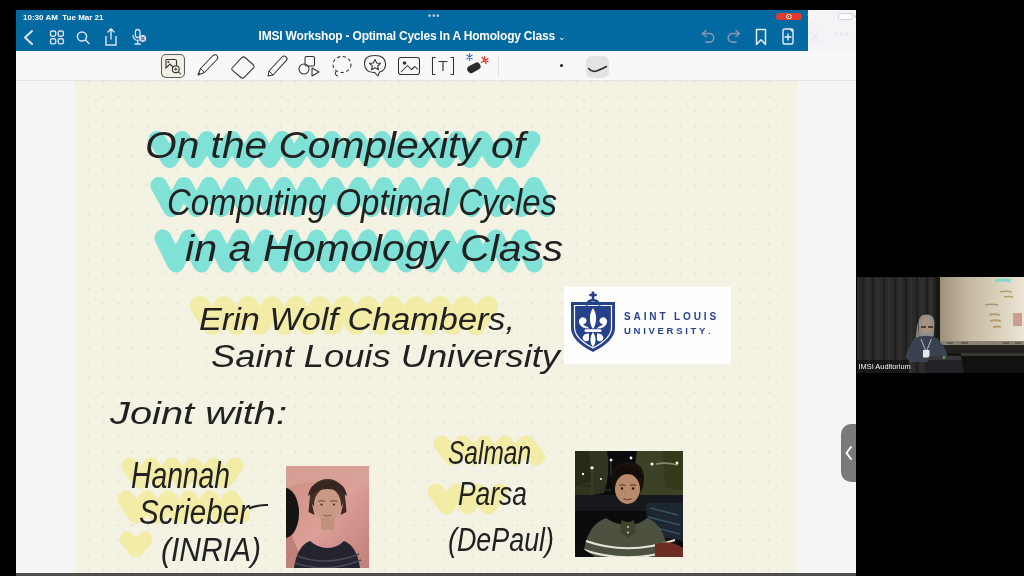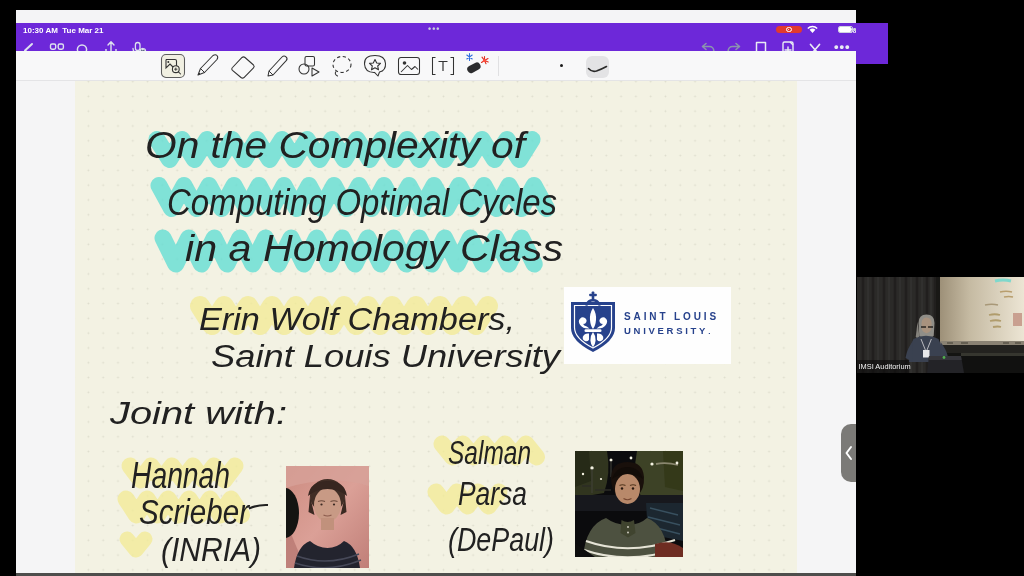--- a/index.html
+++ b/index.html
@@ -1,19 +1,19 @@
 <!DOCTYPE html>
 <html><head>
 <meta charset="utf-8">
 <style>
   html,body{margin:0;padding:0;background:#000;width:1024px;height:576px;overflow:hidden;}
   *{box-sizing:border-box;}
   body{font-family:"Liberation Sans", sans-serif;position:relative;}
   #screen{position:absolute;left:16px;top:10px;width:840px;height:563px;background:#f4f4f6;}
-  #navbar{position:absolute;left:0;top:13px;width:872px;height:41px;background:#6d28d9;}
+  #navbar{position:absolute;left:0;top:0;width:792px;height:41px;background:#0369a1;}
   #statusrow{position:absolute;left:0;top:0;width:100%;height:12px;color:#fff;font-size:8px;font-weight:bold;}
   #navrow{position:absolute;left:0;top:14px;width:100%;height:27px;}
   #navtitle{position:absolute;left:0;right:0;top:5px;text-align:center;color:#fdfdfe;font-size:12px;font-weight:bold;letter-spacing:-0.2px;}
   #toolbar{position:absolute;left:0;top:41px;width:840px;height:30px;background:#f8f8f9;border-bottom:1px solid #e4e4e6;}
   #content{position:absolute;left:0;top:71px;width:840px;height:492px;background:#f5f5f6;}
   #page{position:absolute;left:59px;top:0;width:722px;height:492px;background:#f3f2e3;
     background-image:radial-gradient(circle, #deddcd 0.8px, rgba(0,0,0,0) 1.1px);
     background-size:14.8px 14.8px;background-position:6px 8px;}
   #bottomstrip{position:absolute;left:16px;top:573px;width:840px;height:3px;background:#4e4e4c;}
   #handle{position:absolute;left:841px;top:424px;width:15px;height:58px;background:#7b7a77;border-radius:10px 0 0 10px;}
@@ -81,20 +81,21 @@
       </svg>
       <svg class="navicon" style="left:764px" width="16" height="27" viewBox="0 0 16 27">
         <rect x="3" y="5" width="10" height="15" rx="1.5" fill="none" stroke="#e8ebf4" stroke-width="1.4"></rect>
         <path d="M10 5 L13 8" fill="none" stroke="#e8ebf4" stroke-width="1.2"></path>
         <path d="M8 10 L8 16 M5 13 L11 13" stroke="#e8ebf4" stroke-width="1.4" stroke-linecap="round"></path>
       </svg>
       <svg class="navicon" style="left:791px" width="16" height="27" viewBox="0 0 16 27">
         <path d="M3.5 7.5 L12.5 18 M12.5 7.5 L3.5 18" stroke="#e8ebf4" stroke-width="1.7" stroke-linecap="round"></path>
       </svg>
       <span style="position:absolute;left:818px;top:2px;color:#e8ebf4;font-size:13px;font-weight:bold;letter-spacing:1px;">•••</span>
+      <div id="navtitle">IMSI Workshop - Optimal Cycles In A Homology Class <span style="font-weight:normal;font-size:9px;">⌄</span></div>
     </div>
   </div>
   <div id="toolbar">
 
     <svg class="tico" style="left:143px" width="28" height="30" viewBox="0 0 28 30">
       <rect x="2.5" y="3.5" width="23" height="23" rx="4.5" fill="#f1f0e2" stroke="#5c5c5c" stroke-width="1.05"></rect>
       <path d="M7 8.5 h9 a1.5 1.5 0 0 1 1.5 1.5 v7" fill="none" stroke="#333" stroke-width="1.1"></path>
       <path d="M7 8.5 l0 8.5 l4 -4 l3.5 3.5" fill="none" stroke="#333" stroke-width="1.1"></path>
       <circle cx="9.3" cy="11" r="1" fill="#333"></circle>
       <circle cx="16.8" cy="18.2" r="3.4" fill="#f1f0e2" stroke="#333" stroke-width="1.1"></circle>

